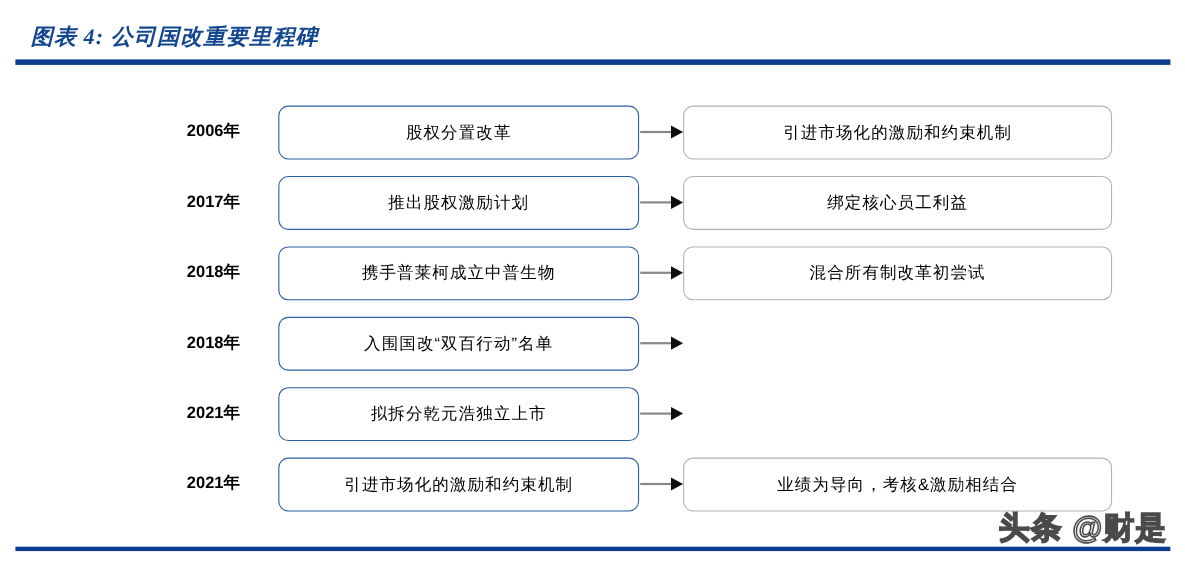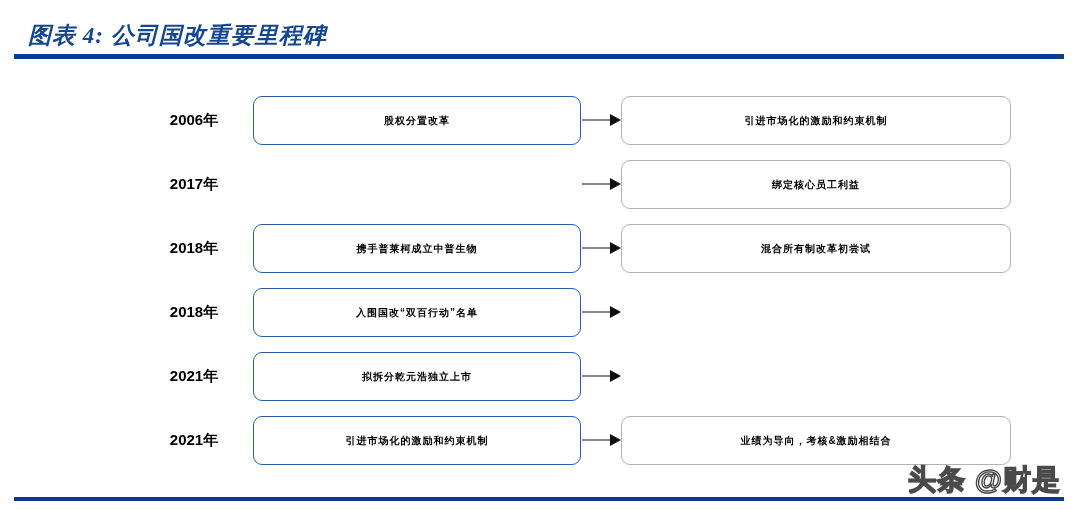--- a/index.html
+++ b/index.html
@@ -14,21 +14,21 @@
     overflow: hidden;
     font-family: "Liberation Sans", "DejaVu Sans", sans-serif;
   }
 
   
   #header-title {
     position: absolute;
     left: 28px;
     top: 20px;
     font-family: "Liberation Serif", "DejaVu Serif", serif;
-    font-size: 23px;
+    font-size: 20px;
     font-weight: bold;
     font-style: italic;
     color: #14478f;
     letter-spacing: 1px;
     white-space: nowrap;
   }
   #header-rule {
     position: absolute;
     left: 14px;
     top: 54px;
@@ -66,22 +66,22 @@
   .box {
     position: absolute;
     top: 4px;
     height: 49px;
     box-sizing: border-box;
     border-radius: 9px;
     background: #ffffff;
     display: flex;
     align-items: center;
     justify-content: center;
-    font-size: 10px;
-    font-weight: bold;
+    font-size: 15px;
+    font-weight: normal;
     color: #000000;
     letter-spacing: 1px;
     white-space: nowrap;
   }
   .box.left-box {
     left: 253px;
     width: 328px;
     border: 1.6px solid #2c5ca8;
   }
   .box.right-box {
@@ -161,20 +161,21 @@
       <div class="year-label">2006年</div>
       <div class="box left-box">股权分置改革</div>
       <div class="arrow">
         <div class="shaft"></div>
         <div class="head"></div>
       </div>
       <div class="box right-box">引进市场化的激励和约束机制</div>
     </div>
     <div class="flow-row">
       <div class="year-label">2017年</div>
+      <div class="box left-box">推出股权激励计划</div>
       <div class="arrow">
         <div class="shaft"></div>
         <div class="head"></div>
       </div>
       <div class="box right-box">绑定核心员工利益</div>
     </div>
     <div class="flow-row">
       <div class="year-label">2018年</div>
       <div class="box left-box">携手普莱柯成立中普生物</div>
       <div class="arrow">

